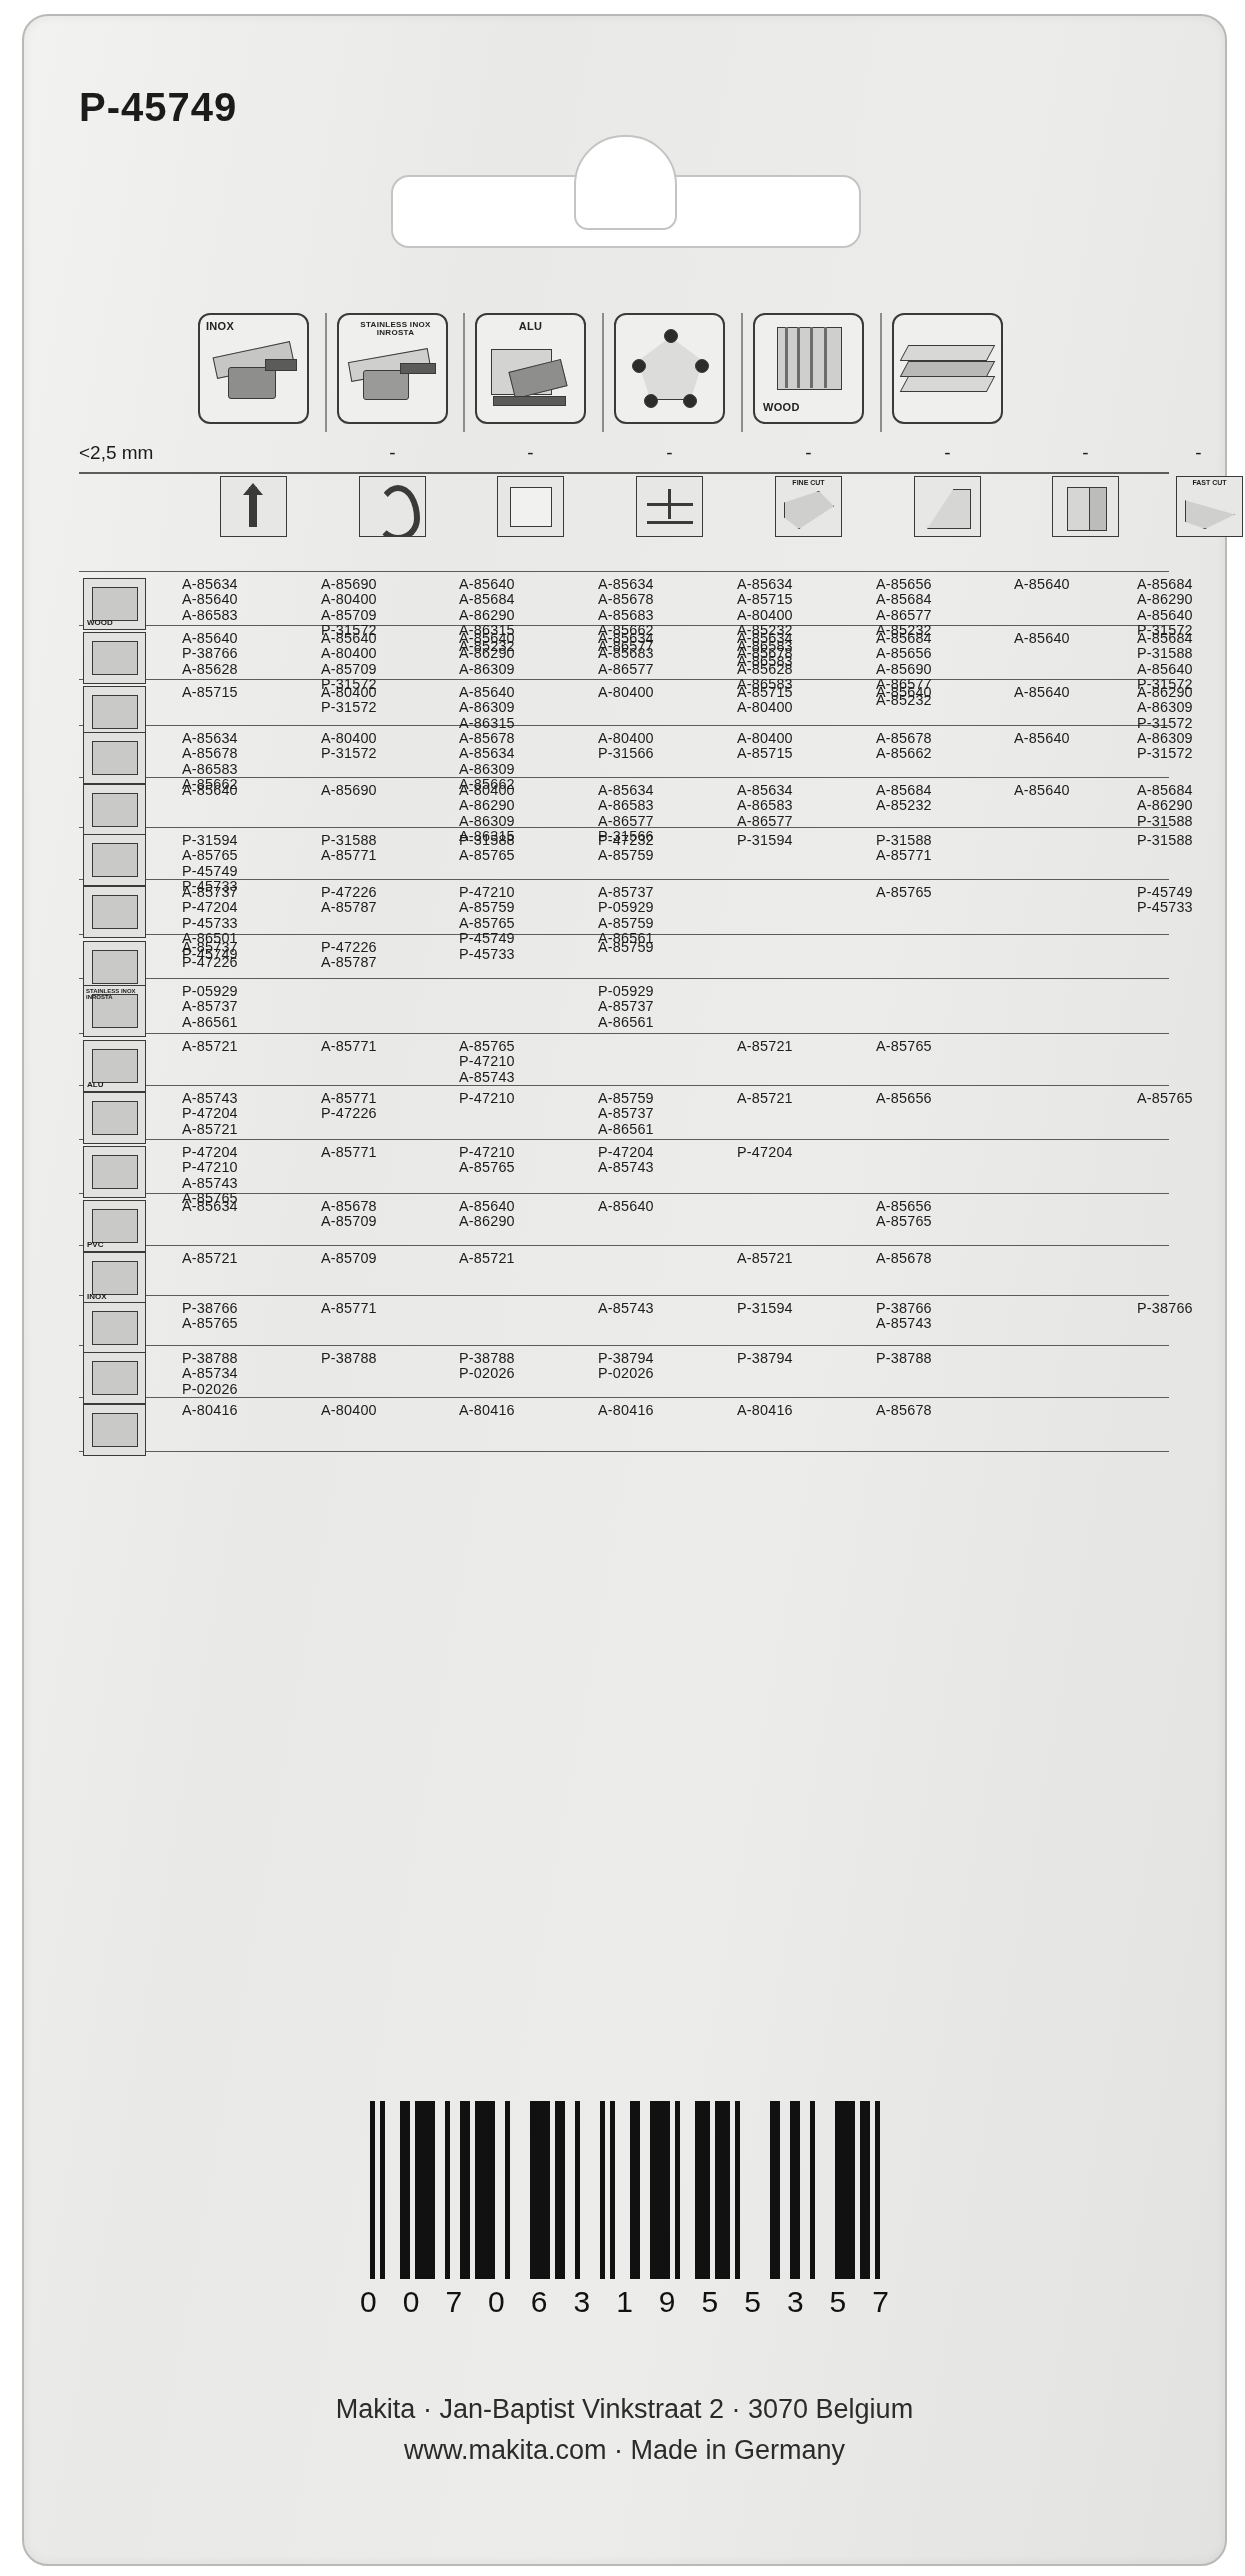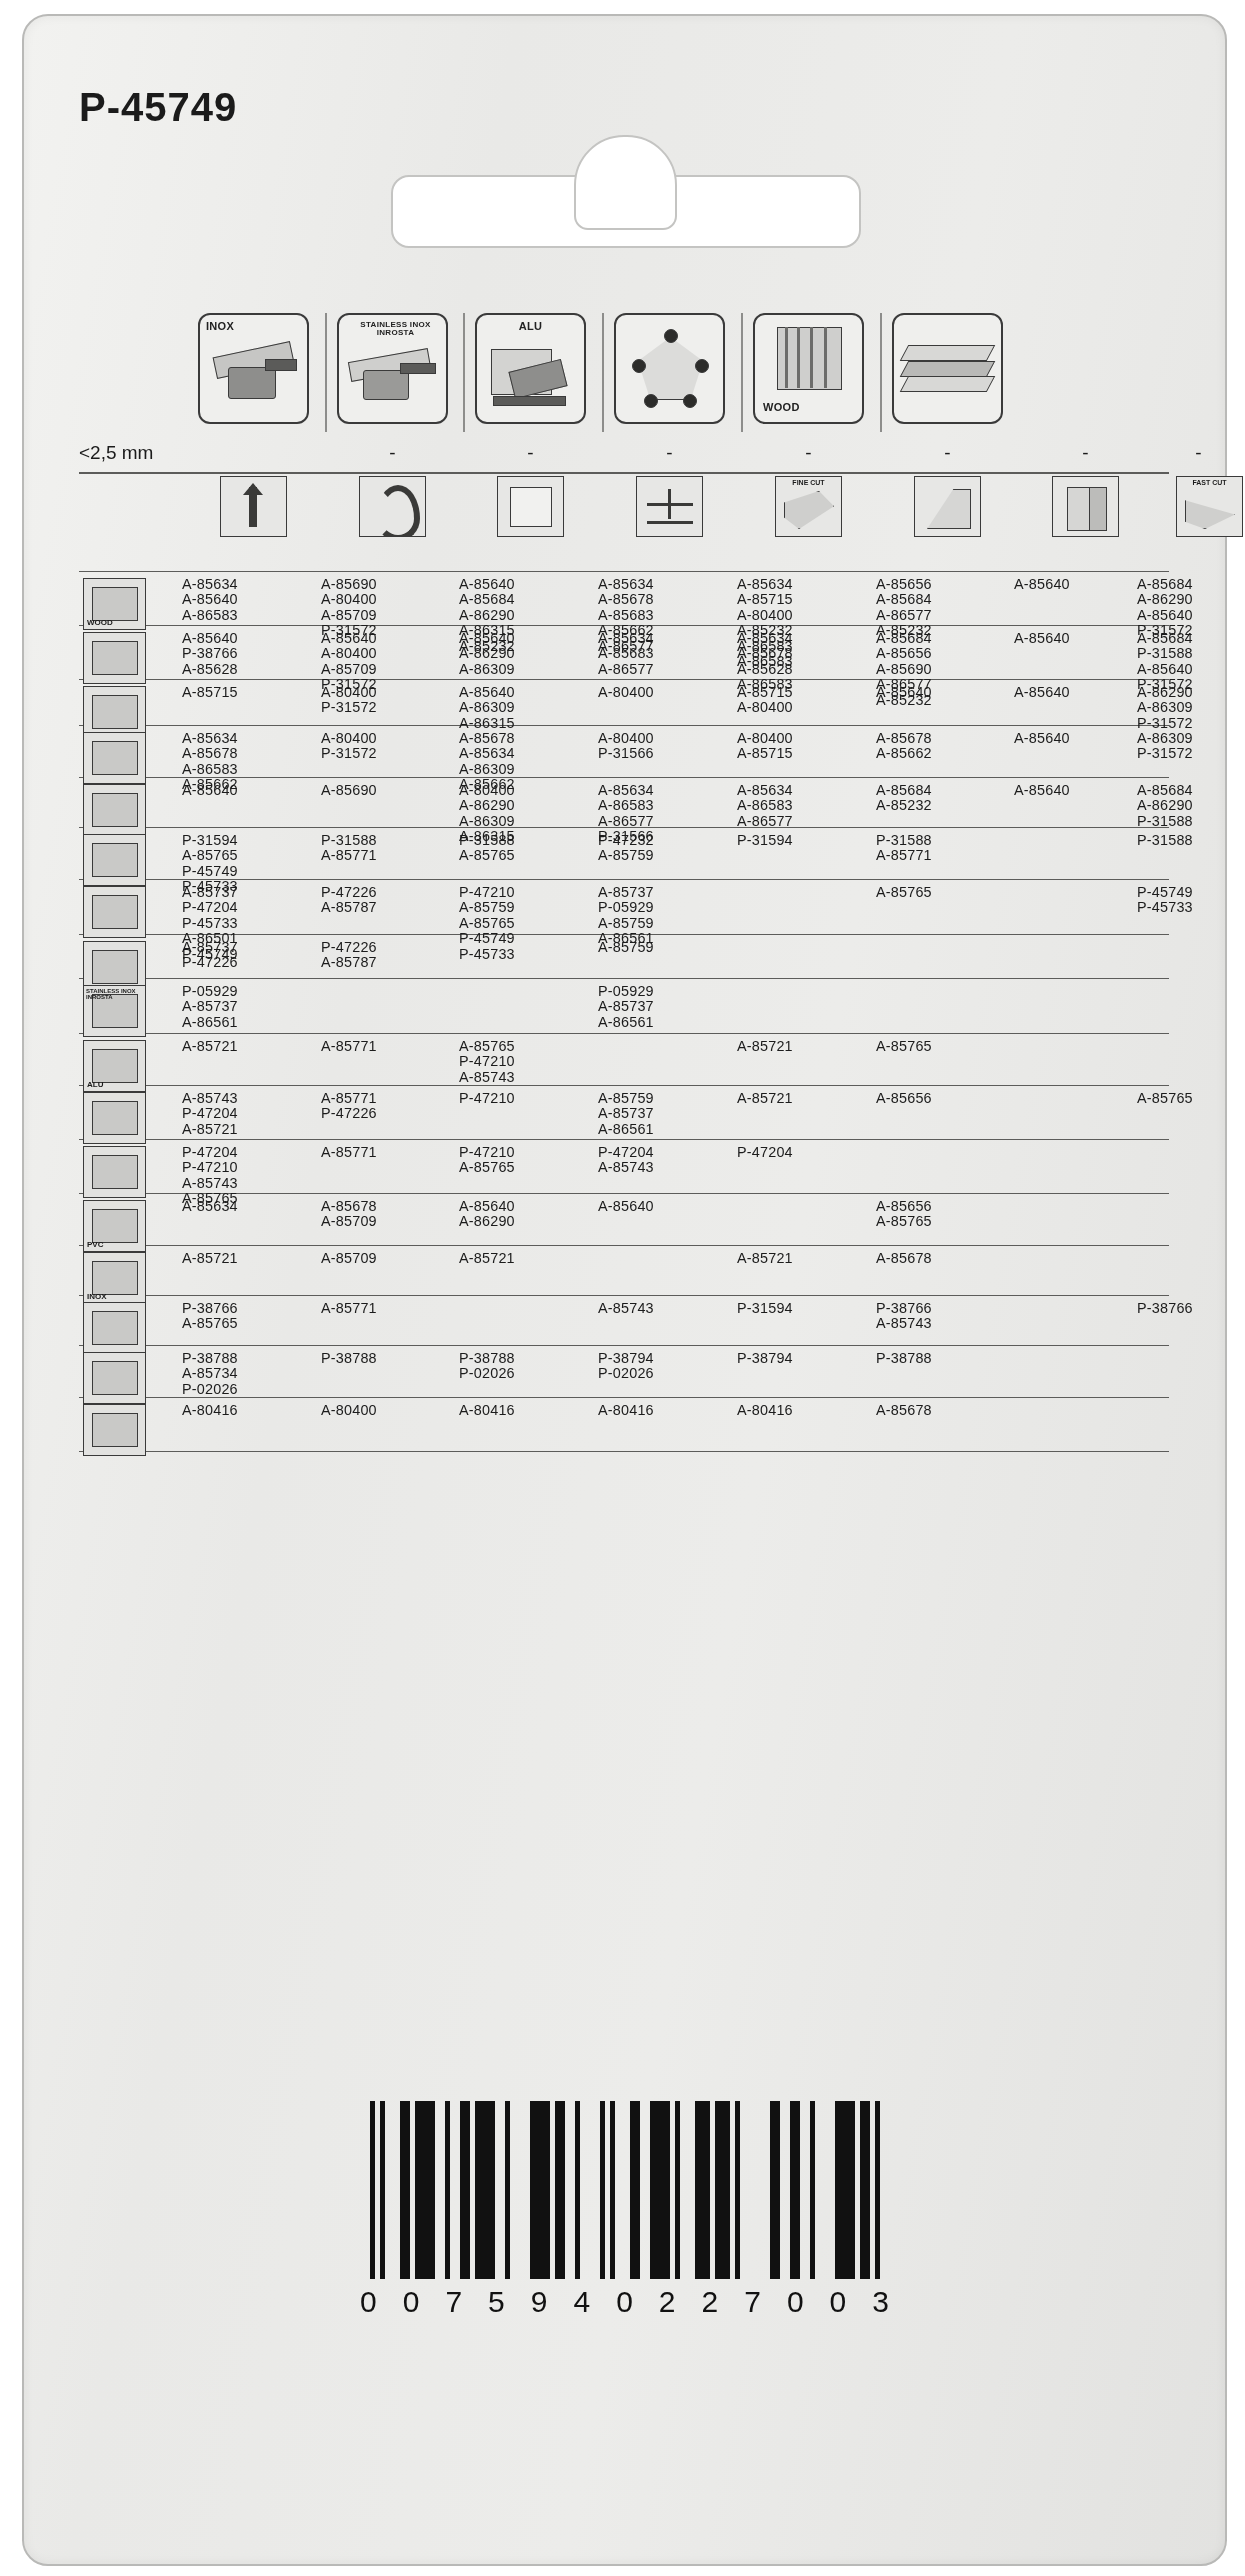--- a/index.html
+++ b/index.html
@@ -733,19 +733,23 @@
         <div class="cell" style="left: 380px;">A-80416</div>
         <div class="cell" style="left: 519px;">A-80416</div>
         <div class="cell" style="left: 658px;">A-80416</div>
         <div class="cell" style="left: 797px;">A-85678</div>
       </div>
     </div>
 
   <div id="barcode-area">
     <div id="barcode"><i style="width: 5px;"></i><i style="width: 5px; background: transparent;"></i><i style="width: 5px;"></i><i style="width: 15px; background: transparent;"></i><i style="width: 10px;"></i><i style="width: 5px; background: transparent;"></i><i style="width: 5px;"></i><i style="width: 15px;"></i><i style="width: 10px; background: transparent;"></i><i style="width: 5px;"></i><i style="width: 5px; background: transparent;"></i><i style="width: 5px; background: transparent;"></i><i style="width: 10px;"></i><i style="width: 5px; background: transparent;"></i><i style="width: 15px;"></i><i style="width: 5px;"></i><i style="width: 10px; background: transparent;"></i><i style="width: 5px;"></i><i style="width: 15px; background: transparent;"></i><i style="width: 5px; background: transparent;"></i><i style="width: 20px;"></i><i style="width: 5px; background: transparent;"></i><i style="width: 5px;"></i><i style="width: 5px;"></i><i style="width: 10px; background: transparent;"></i><i style="width: 5px;"></i><i style="width: 15px; background: transparent;"></i><i style="width: 5px; background: transparent;"></i><i style="width: 5px;"></i><i style="width: 5px; background: transparent;"></i><i style="width: 5px;"></i><i style="width: 5px; background: transparent;"></i><i style="width: 10px; background: transparent;"></i><i style="width: 10px;"></i><i style="width: 10px; background: transparent;"></i><i style="width: 5px;"></i><i style="width: 15px;"></i><i style="width: 5px; background: transparent;"></i><i style="width: 5px;"></i><i style="width: 10px; background: transparent;"></i><i style="width: 5px; background: transparent;"></i><i style="width: 15px;"></i><i style="width: 5px; background: transparent;"></i><i style="width: 10px;"></i><i style="width: 5px;"></i><i style="width: 5px; background: transparent;"></i><i style="width: 5px;"></i><i style="width: 20px; background: transparent;"></i><i style="width: 10px; background: transparent;"></i><i style="width: 10px;"></i><i style="width: 10px; background: transparent;"></i><i style="width: 5px;"></i><i style="width: 5px;"></i><i style="width: 10px; background: transparent;"></i><i style="width: 5px;"></i><i style="width: 15px; background: transparent;"></i><i style="width: 5px; background: transparent;"></i><i style="width: 20px;"></i><i style="width: 5px; background: transparent;"></i><i style="width: 5px;"></i><i style="width: 5px;"></i><i style="width: 5px; background: transparent;"></i><i style="width: 5px;"></i></div>
     <div id="barcode-digits">
-      <span>0</span><span>075940227003</span>
+      <span>0</span><span>070631955357</span>
     </div>
   </div>
 
+  <div id="footer">
+    <div class="l1">Makita · Jan-Baptist Vinkstraat 2 · 3070 Belgium</div>
+    <div class="l2">www.makita.com · Made in Germany</div>
+  </div>
 
 </div>
 
 
 </body></html>

